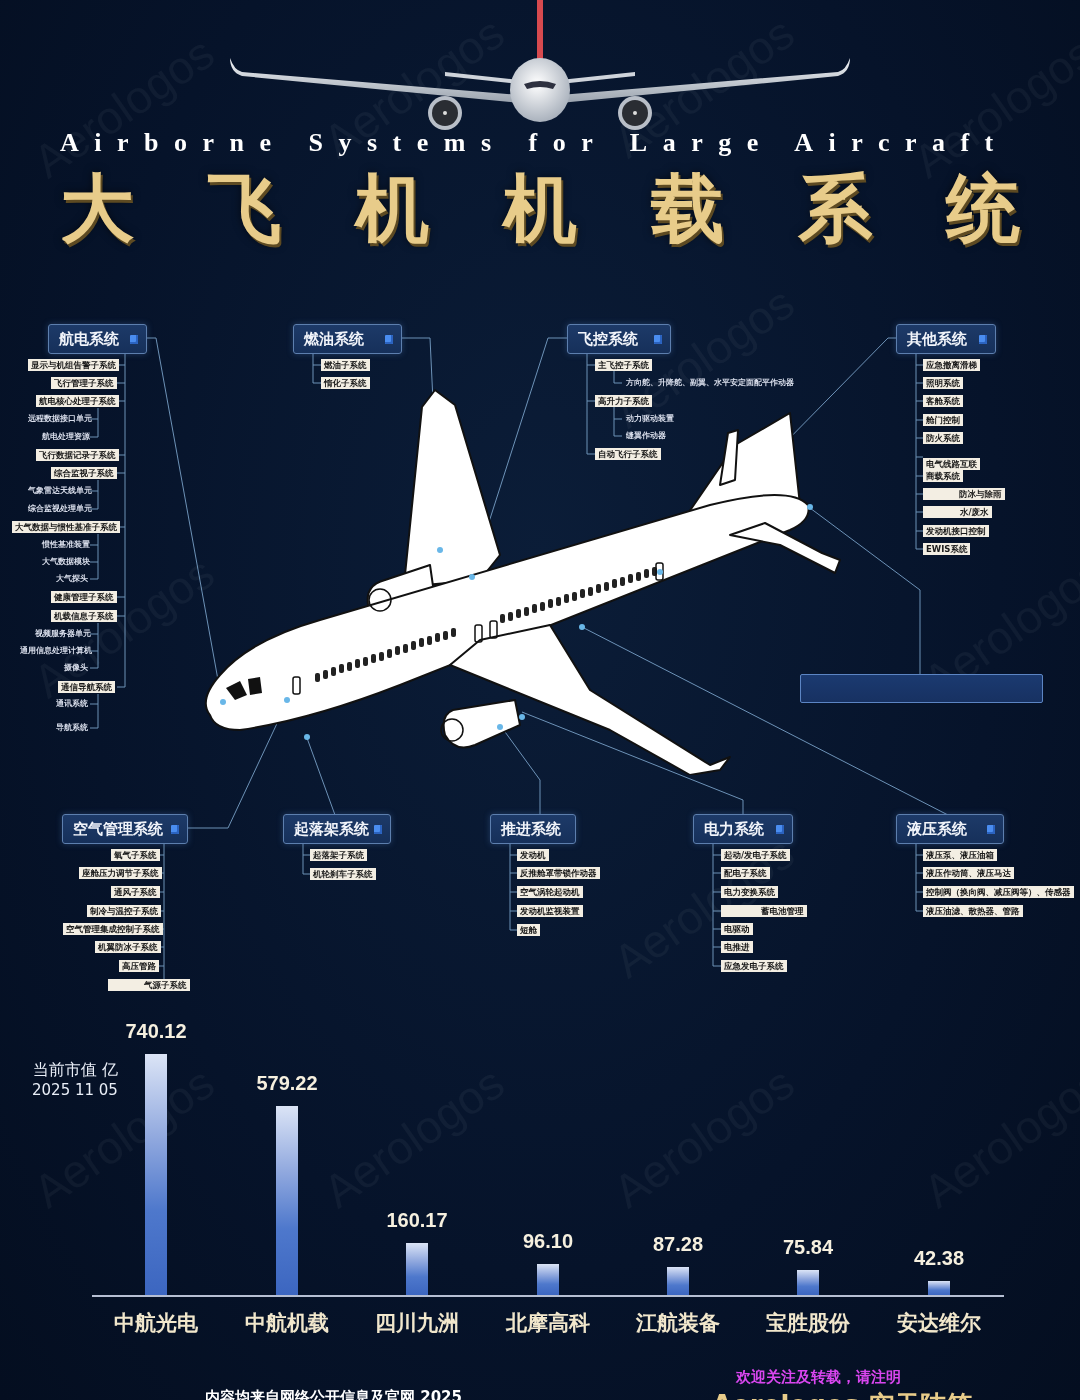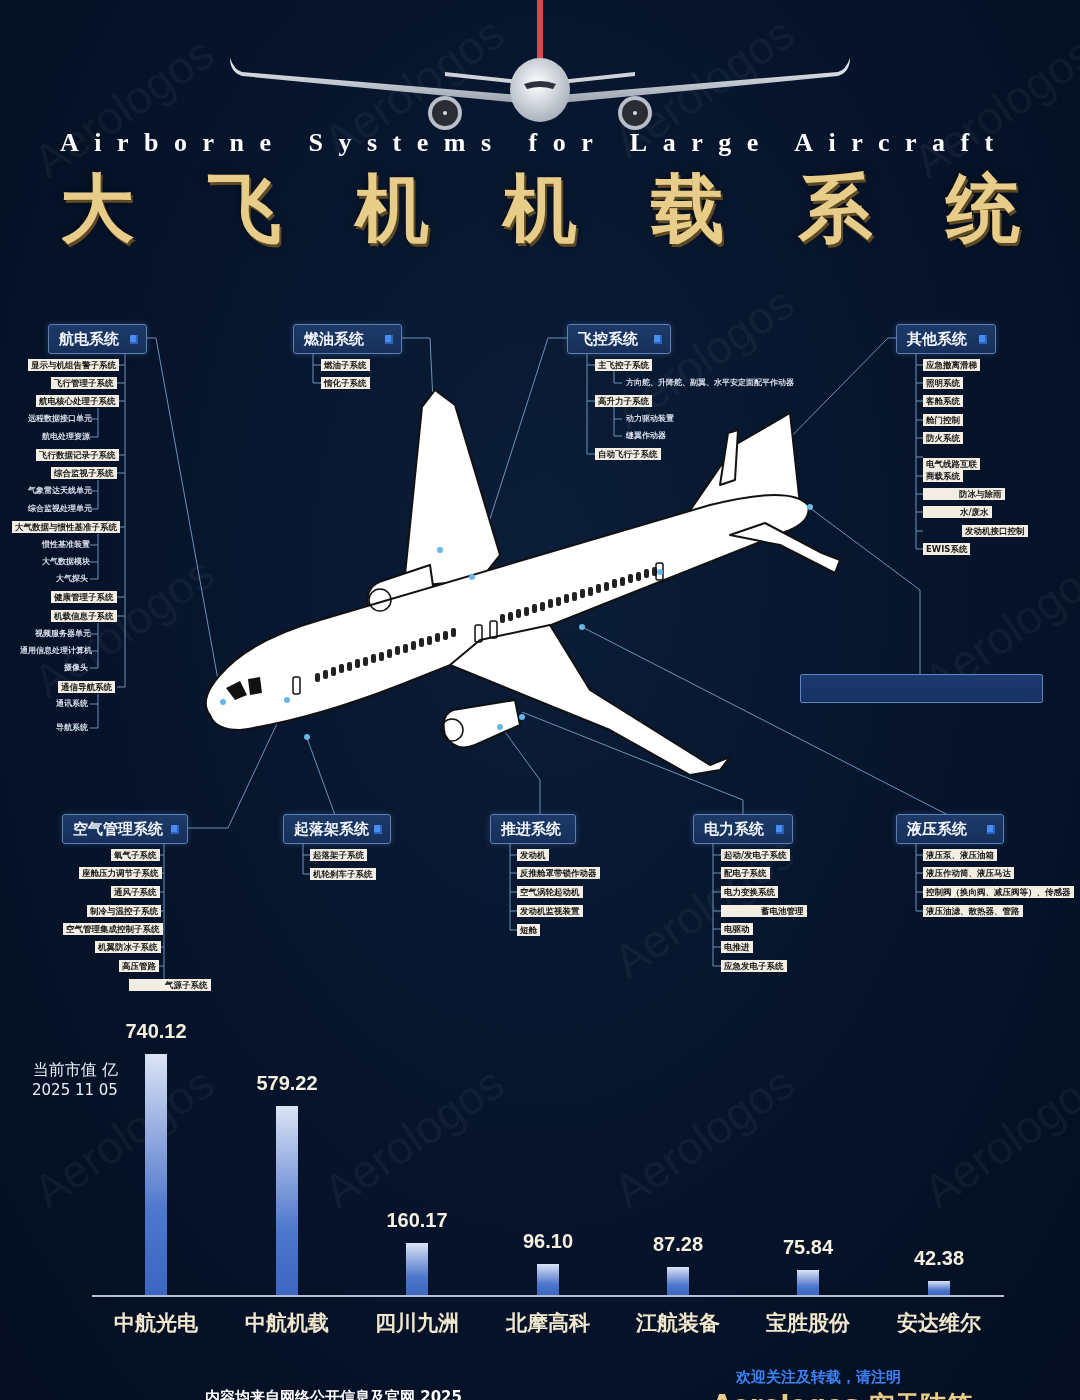--- a/index.html
+++ b/index.html
@@ -59,21 +59,21 @@
   .bar-val {
     position:absolute; width:120px; text-align:center; font-weight:bold; font-size:20px; color:#f6f0df;
     font-family:"Liberation Sans",sans-serif;
   }
   .cat {
     position:absolute; width:120px; text-align:center; font-weight:bold; font-size:21px; color:#f1e7cc;
     top:1309px;
   }
   .baseline { position:absolute; left:92px; top:1295px; width:912px; height:2px; background:#b6bfd3; }
   .footer-l { position:absolute; left:205px; top:1388px; font-size:15px; font-weight:bold; color:#fff; white-space:nowrap; }
-  .footer-r1 { position:absolute; left:736px; top:1368px; font-size:15px; font-weight:bold; color:#3b82f6; }
+  .footer-r1 { position:absolute; left:736px; top:1368px; font-size:15px; font-weight:bold; color:#d946ef; }
   .footer-r2 { position:absolute; left:712px; top:1388px; font-size:26px; font-weight:bold; color:#e8cc8a; white-space:nowrap; }
   .redacted {
     position:absolute; left:800px; top:674px; width:243px; height:29px; box-sizing:border-box;
     background:linear-gradient(#1b3a70,#173162); border:1px solid #5c85c4; border-radius:2px;
   }
 </style>
 </head>
 <body>
 
 <div class="watermark" style="left:20px;top:80px;">Aerologos</div>
@@ -307,35 +307,35 @@
 </div>
 <div class="leaf" style="left:923px;top:359px;">应急撤离滑梯</div>
 <div class="leaf" style="left:923px;top:377px;">照明系统</div>
 <div class="leaf" style="left:923px;top:395px;">客舱系统</div>
 <div class="leaf" style="left:923px;top:414px;">舱门控制</div>
 <div class="leaf" style="left:923px;top:432px;">防火系统</div>
 <div class="leaf" style="left:923px;top:451px;margin-top:7px;">电气线路互联</div>
 <div class="leaf" style="left:923px;top:470px;">商载系统</div>
 <div class="leaf" style="left:923px;top:488px;padding-left:36px;">防冰与除雨</div>
 <div class="leaf" style="left:923px;top:506px;padding-left:37px;">水/废水</div>
-<div class="leaf" style="left:962px;top:525px;">发动机接口控制</div>
+<div class="leaf" style="left:923px;top:525px;">发动机接口控制</div>
 <div class="leaf" style="left:923px;top:543px;">EWIS系统</div>
 
 <div class="node" style="left:62px;top:814px;width:126px;">
   <span>空气管理系统</span>
   <span class="note"></span>
 </div>
 <div class="leaf" style="left:111px;top:849px;">氧气子系统</div>
 <div class="leaf" style="left:79px;top:867px;">座舱压力调节子系统</div>
 <div class="leaf" style="left:111px;top:886px;">通风子系统</div>
 <div class="leaf" style="left:87px;top:905px;">制冷与温控子系统</div>
 <div class="leaf" style="left:63px;top:923px;">空气管理集成控制子系统</div>
 <div class="leaf" style="left:95px;top:941px;">机翼防冰子系统</div>
 <div class="leaf" style="left:119px;top:960px;">高压管路</div>
-<div class="leaf" style="left:129px;top:979px;padding-left:36px;">气源子系统</div>
+<div class="leaf" style="left:108px;top:979px;padding-left:36px;">气源子系统</div>
 
 <div class="node" style="left:283px;top:814px;width:108px;">
   <span>起落架系统</span>
   <span class="note"></span>
 </div>
 <div class="leaf" style="left:310px;top:849px;">起落架子系统</div>
 <div class="leaf" style="left:310px;top:868px;">机轮刹车子系统</div>
 
 <div class="node" style="left:490px;top:814px;width:86px;">
   <span>推进系统</span>

